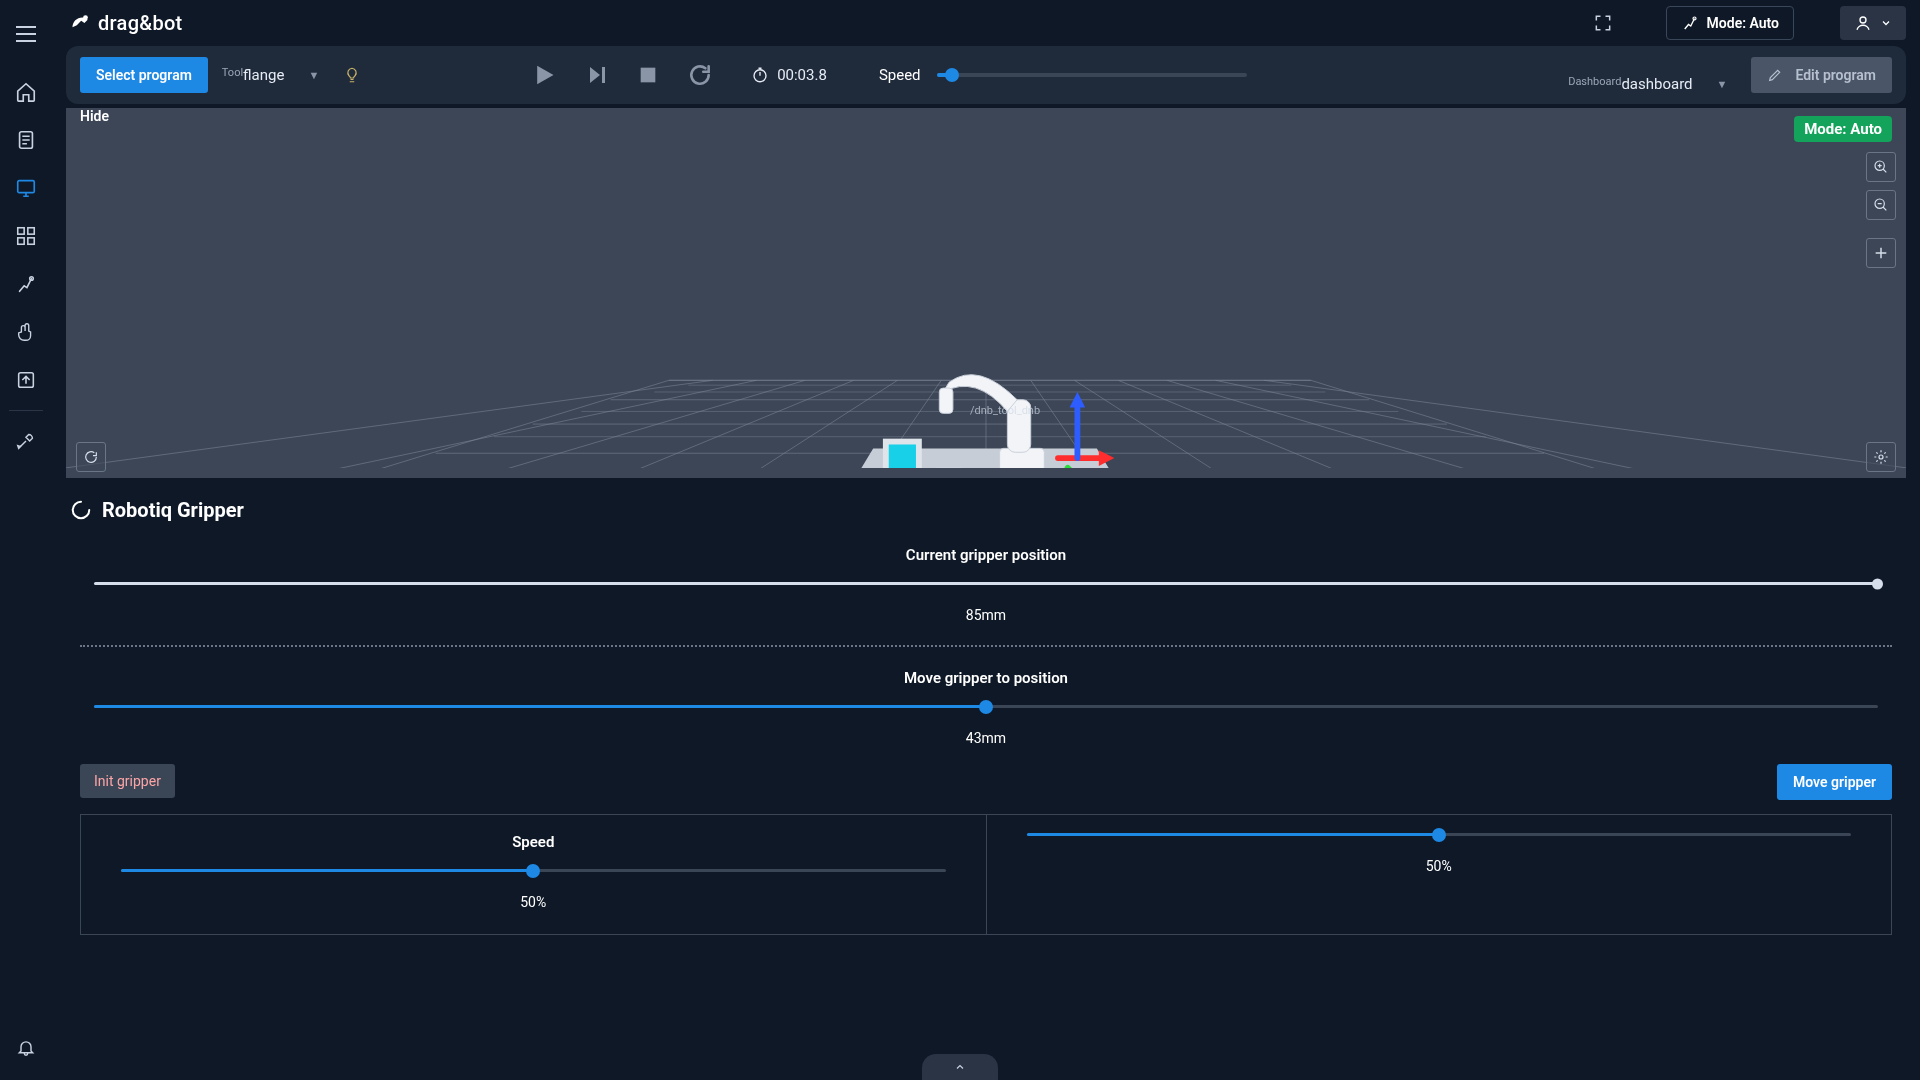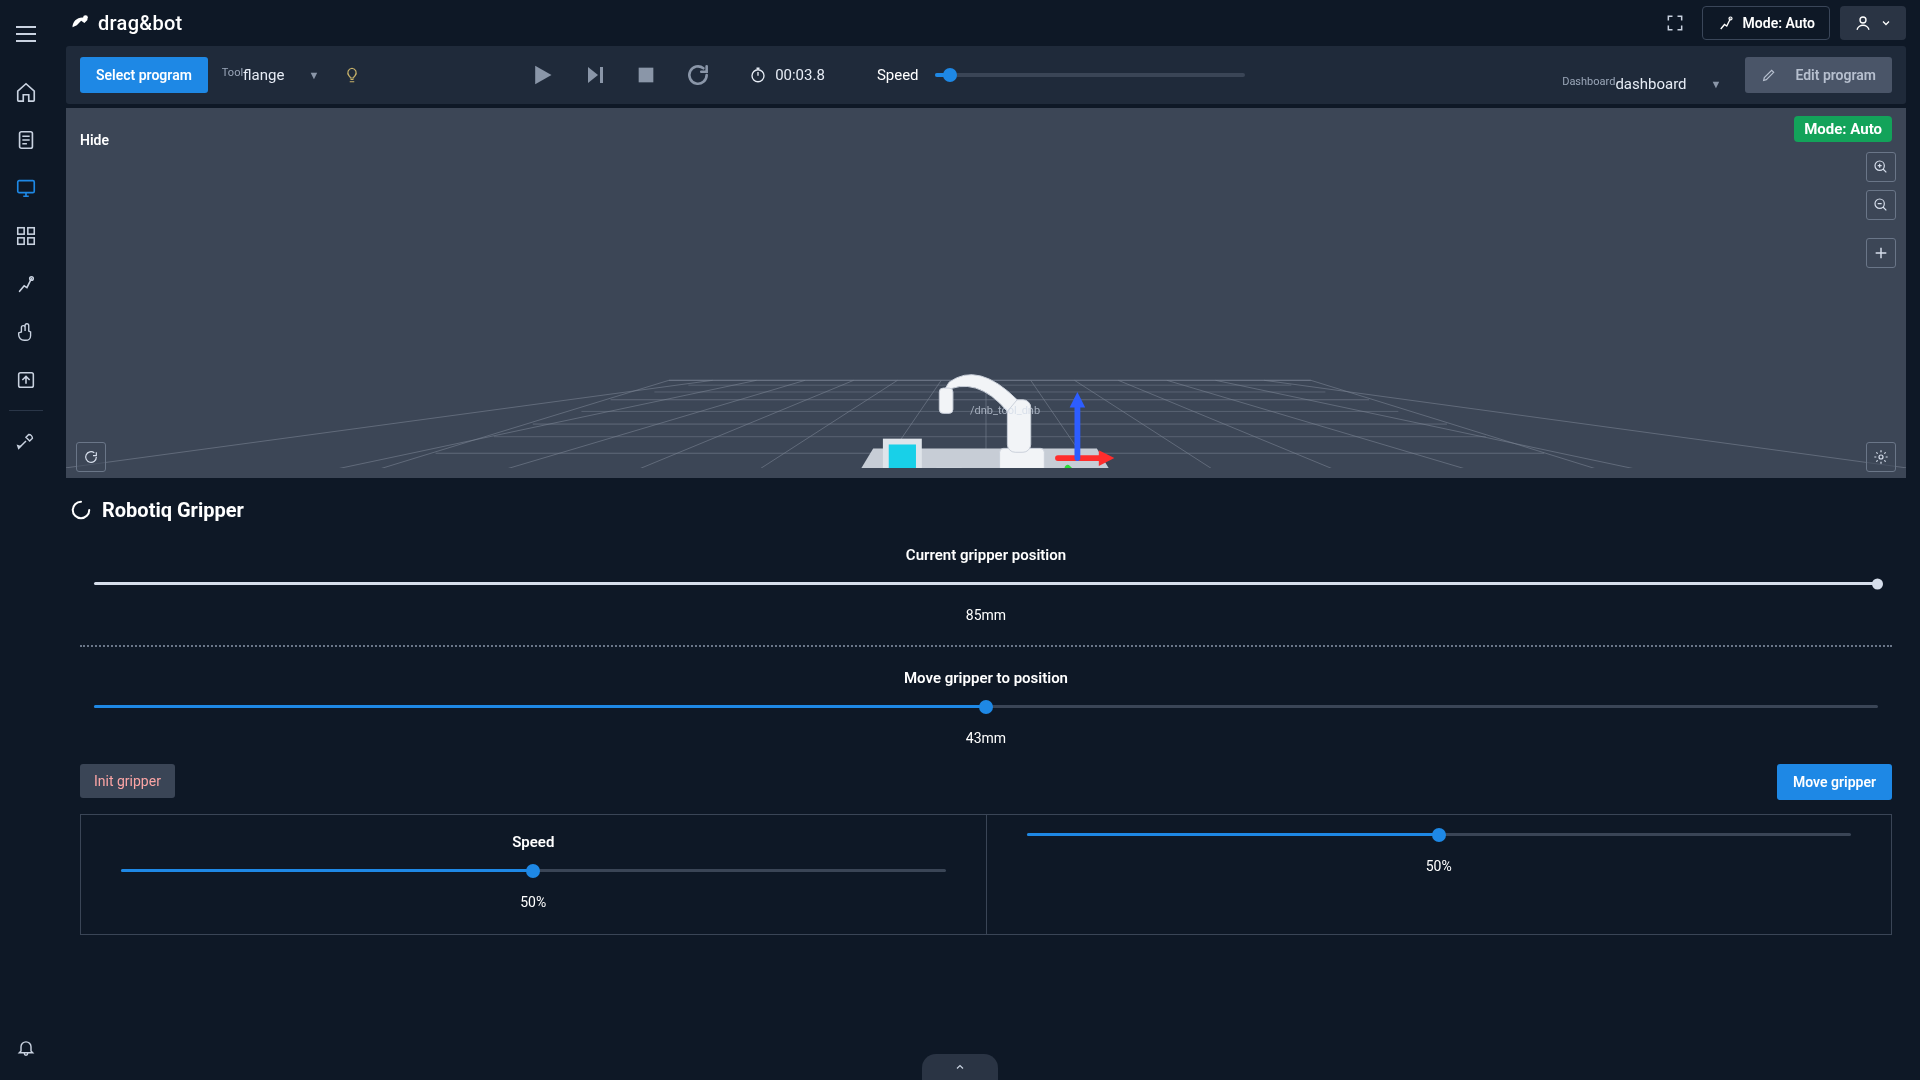--- a/index.html
+++ b/index.html
@@ -11,54 +11,54 @@
   .rail .hamburger { margin-bottom: 10px; cursor: pointer; }
   .rail .icon-btn { width: 52px; height: 48px; display: flex; align-items: center; justify-content: center; color: #c9d2e0; cursor: pointer; }
   .rail .icon-btn.active { color: #1e88e5; }
   .rail .sep { width: 34px; height: 1px; background: #2a3648; margin: 6px 0; }
   .rail .spacer { flex: 1; }
 
   
   .main { flex: 1; display: flex; flex-direction: column; }
 
   
-  .appbar { height: 46px; display: flex; align-items: center; padding: 4px 14px; }
+  .appbar { height: 46px; display: flex; align-items: center; padding: 4px 14px; gap: 36px; }
   .logo { display: flex; align-items: center; gap: 6px; }
   .logo-text { font-size: 20px; font-weight: 500; letter-spacing: 0.3px; }
   .appbar .grow { flex: 1; }
   .appbar .top-btn { display: flex; align-items: center; gap: 8px; height: 34px; padding: 0 14px; border: 1px solid #3a4659; border-radius: 4px; margin-left: 10px; cursor: pointer; font-size: 14px; font-weight: 600; }
   .appbar .icon-ghost { width: 34px; height: 34px; display: flex; align-items: center; justify-content: center; color: #c9d2e0; cursor: pointer; margin-left: 6px; }
   .appbar .user-btn { background: #2a3444; border: none; }
 
   
-  .toolbar { background: #1f2a3a; height: 58px; margin: 0 14px; border-radius: 3px; display: flex; align-items: center; padding: 0 14px; gap: 14px; }
+  .toolbar { background: #1f2a3a; height: 58px; margin: 0 14px; border-radius: 12px; display: flex; align-items: center; padding: 0 14px; gap: 14px; }
   .btn-primary { background: #1e88e5; color: #fff; border: none; height: 36px; padding: 0 16px; border-radius: 3px; font-size: 14px; font-weight: 600; cursor: pointer; }
   .btn-secondary { background: #3a4556; color: #fca5a5; border: none; height: 34px; padding: 0 14px; border-radius: 3px; font-size: 14px; cursor: pointer; }
-  .btn-disabled { background: #4a5568; color: #b7c0cf; border: none; height: 36px; padding: 0 16px; border-radius: 3px; font-size: 14px; font-weight: 600; cursor: not-allowed; display: flex; align-items: center; gap: 18px; }
+  .btn-disabled { background: #4a5568; color: #b7c0cf; border: none; height: 36px; padding: 0 16px; border-radius: 3px; font-size: 14px; font-weight: 600; cursor: not-allowed; display: flex; align-items: center; gap: 12px; }
   .sel-wrap { display: flex; flex-direction: row; }
   .sel-label { font-size: 11px; color: #9aa6b8; margin-bottom: 1px; }
   .sel { display: flex; align-items: center; gap: 24px; color: #e6ecf5; font-size: 15px; cursor: pointer; padding-right: 6px; }
   .sel .tri { color: #8a96a8; font-size: 11px; }
   .bulb { color: #b7a05a; cursor: pointer; margin-left: 4px; display:flex; align-items:center; }
 
   .transport { display: flex; align-items: center; gap: 28px; margin-left: auto; margin-right: auto; }
   .transport .tbtn { color: #8a96a8; cursor: pointer; display:flex; align-items:center; }
   .transport .tbtn.play { color: #8a96a8; }
   .timer { display: flex; align-items: center; gap: 8px; color: #e6ecf5; font-size: 15px; margin-left: 10px; }
   .speed-ctl { display: flex; align-items: center; gap: 16px; margin-left: 24px; }
   .speed-ctl .lbl { font-size: 15px; }
   .slider-track { position: relative; height: 4px; background: #3a4556; border-radius: 2px; }
   .slider-fill { position: absolute; left: 0; top: 0; bottom: 0; background: #1e88e5; border-radius: 2px; }
   .slider-thumb { position: absolute; top: 50%; width: 14px; height: 14px; background: #1e88e5; border-radius: 50%; transform: translate(-50%, -50%); cursor: pointer; }
   .speed-ctl .slider-track { width: 310px; }
   .toolbar .right-group { display: flex; align-items: flex-end; gap: 18px; margin-left: auto; }
 
   
   .viewport { position: relative; height: 370px; margin: 4px 14px 0 14px; background: linear-gradient(#3c4656, #3c4656); overflow: hidden; }
-  .viewport .hide { position: absolute; top: 24px; left: 14px; font-size: 14px; font-weight: 600; cursor: pointer; }
+  .viewport .hide { position: absolute; top: 0; left: 14px; font-size: 14px; font-weight: 600; cursor: pointer; }
   .viewport .badge-mode { position: absolute; top: 8px; right: 14px; background: #13a35a; color: #fff; font-weight: 700; font-size: 15px; padding: 4px 10px; border-radius: 4px; }
   .viewport .vbtns { position: absolute; right: 10px; top: 44px; display: flex; flex-direction: column; gap: 8px; }
   .viewport .vbtns2 { position: absolute; right: 10px; top: 130px; display: flex; flex-direction: column; gap: 8px; }
   .vbtn { width: 30px; height: 30px; border: 1px solid #6a7688; border-radius: 3px; display: flex; align-items: center; justify-content: center; color: #d6deeb; cursor: pointer; background: rgba(60,70,86,0.6); }
   .viewport .corner-l { position: absolute; left: 10px; bottom: 6px; }
   .viewport .corner-r { position: absolute; right: 10px; bottom: 6px; }
 
   .grid-svg { position: absolute; inset: 0; }
 
   .robot-label { position: absolute; font-size: 11px; color: #cfd8e6; opacity: .7; }

